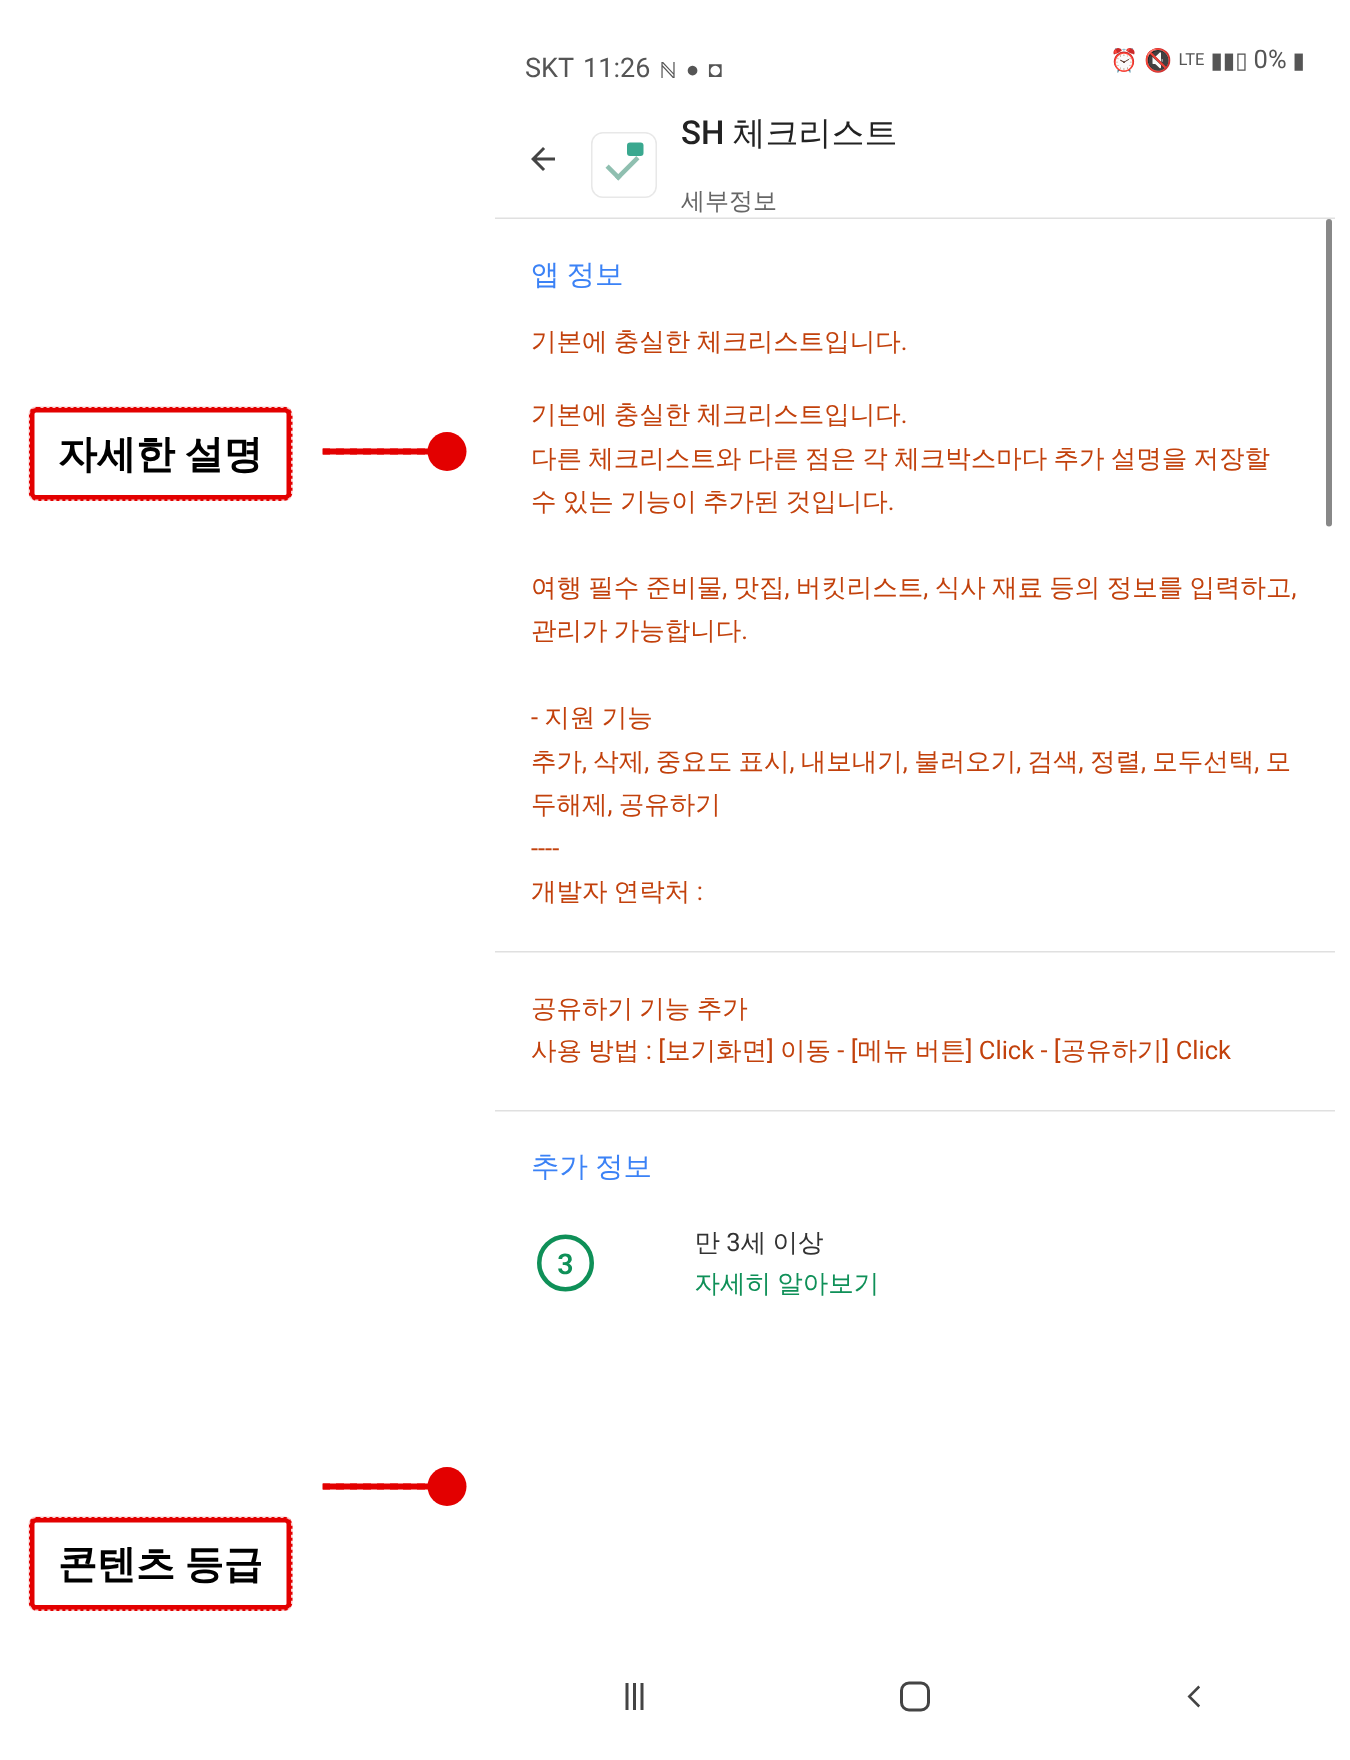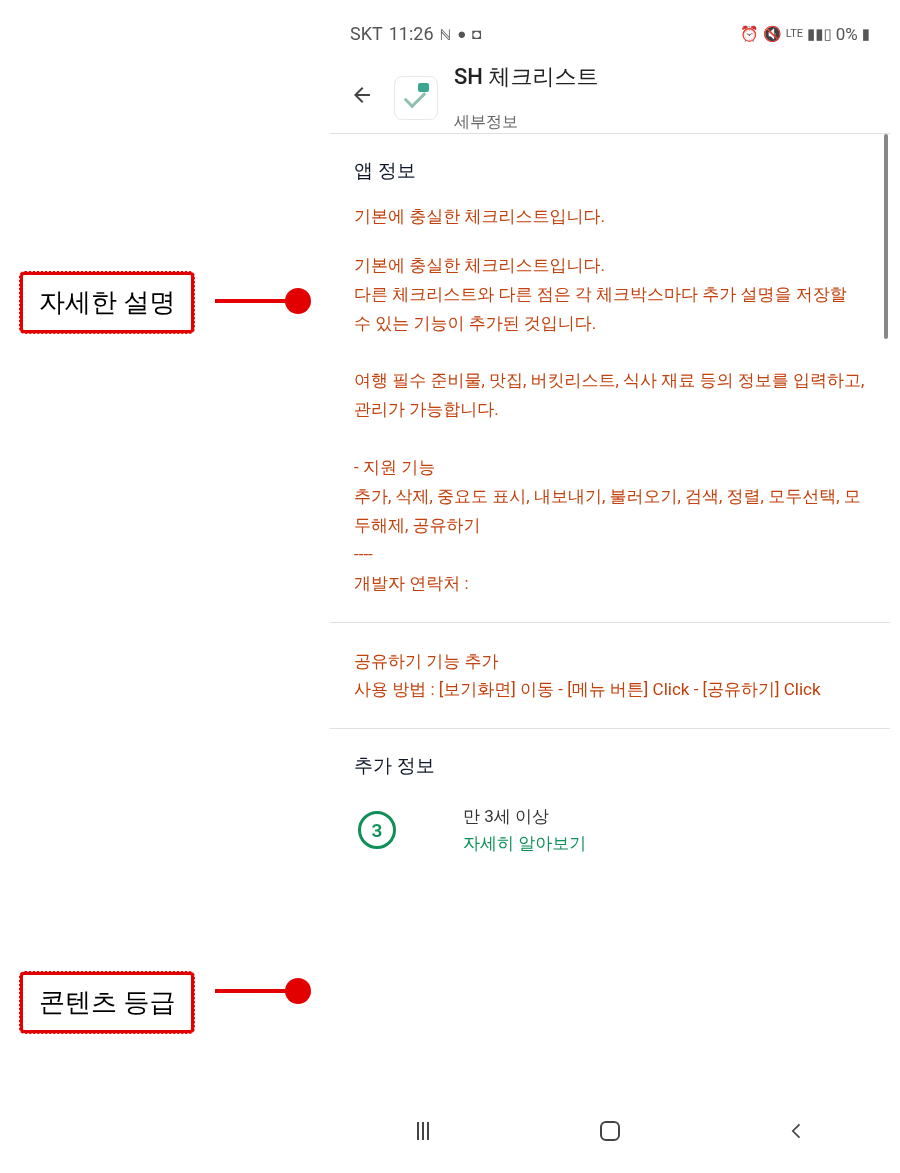--- a/index.html
+++ b/index.html
@@ -24,20 +24,21 @@
       justify-content: space-between;
       align-items: center;
       padding: 8px 20px 8px 20px;
       font-size: 18px;
       color: #555;
     }
     .status-left {
       display: flex;
       align-items: center;
       gap: 6px;
+      margin-top: 12px;
     }
     .status-right {
       display: flex;
       align-items: center;
       gap: 4px;
       font-size: 17px;
     }
     .app-header {
       display: flex;
       align-items: center;
@@ -114,21 +115,21 @@
       border-radius: 2px;
     }
     .section {
       padding: 24px 24px 24px 24px;
       border-bottom: 1px solid #e0e0e0;
     }
     .section:last-child { border-bottom: none; }
     .section-title {
       font-size: 19px;
       font-weight: 500;
-      color: #0f172a;
+      color: #3b82f6;
       margin-bottom: 18px;
       display: flex;
       align-items: center;
       gap: 10px;
     }
     .green-dot {
       width: 9px;
       height: 9px;
       background: #0f9058;
       border-radius: 50%;
@@ -215,21 +216,21 @@
       border-radius: 6px;
     }
     
     .annotation-box {
       position: absolute;
       border: 3px solid #e30000;
       border-radius: 4px;
       background: #fff;
       padding: 10px 16px;
       font-size: 26px;
-      font-weight: 400;
+      font-weight: 700;
       color: #000;
       box-shadow: 0 0 0 1px rgba(227,0,0,0.2);
     }
     .annotation-box::before {
       content: "";
       position: absolute;
       top: -4px; left: -4px; right: -4px; bottom: -4px;
       border: 2px dotted #e30000;
       border-radius: 6px;
       pointer-events: none;
@@ -243,21 +244,21 @@
     .annotation-dot {
       position: absolute;
       width: 26px;
       height: 26px;
       background: #e30000;
       border-radius: 50%;
     }
     .anno1-box { left: 20px; top: 272px; }
     .anno1-line { left: 215px; top: 299px; width: 82px; }
     .anno1-dot { left: 285px; top: 288px; }
-    .anno2-box { left: 20px; top: 972px; }
+    .anno2-box { left: 20px; top: 1012px; }
     .anno2-line { left: 215px; top: 989px; width: 82px; }
     .anno2-dot { left: 285px; top: 978px; }
     .icon-glyph { font-size: 15px; }
   </style>
 </head>
 <body>
 
 <div class="annotation-box anno1-box">
   <span>자세한 설명</span>
 </div>

